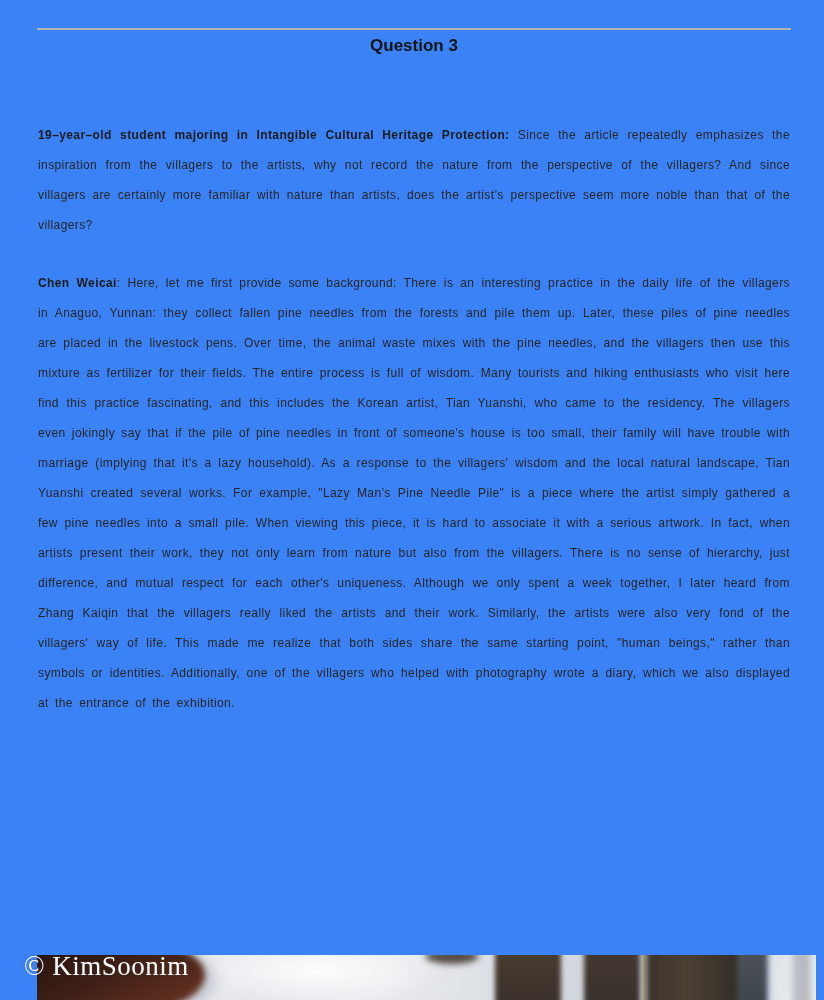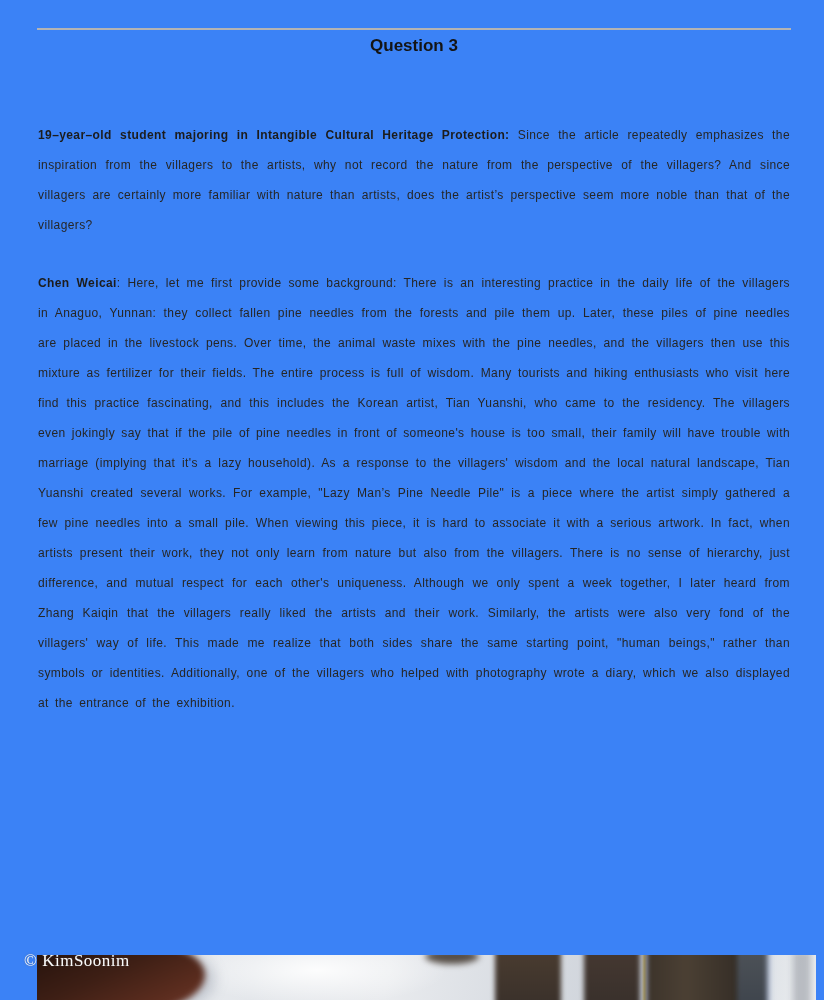--- a/index.html
+++ b/index.html
@@ -91,21 +91,21 @@
   .ph-shade {
     position: absolute; left: 756px; top: -4px; width: 18px; height: 56px;
     background: rgba(108,114,124,0.38); filter: blur(3px);
   }
   .watermark {
     position: absolute;
     left: 24px;
     top: 951px;
     z-index: 5;
     font-family: "Liberation Serif", serif;
-    font-size: 17px;
+    font-size: 27px;
     letter-spacing: 0.5px;
     color: #fbfbfb;
     text-shadow: 0 0 2px rgba(90,90,90,0.5);
   }
 </style>
 </head>
 <body>
 
 <div class="page">
 

